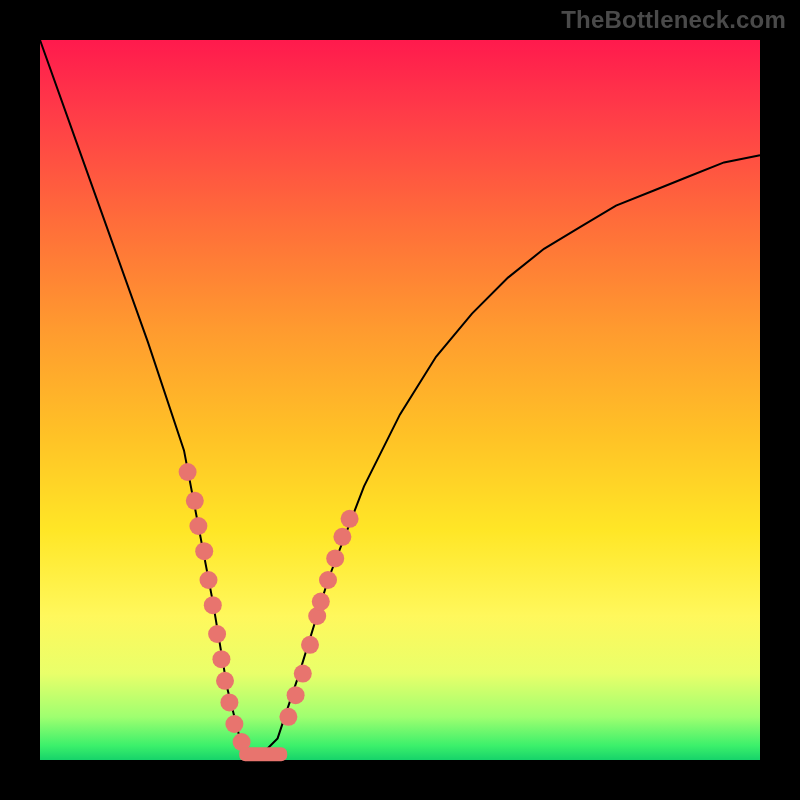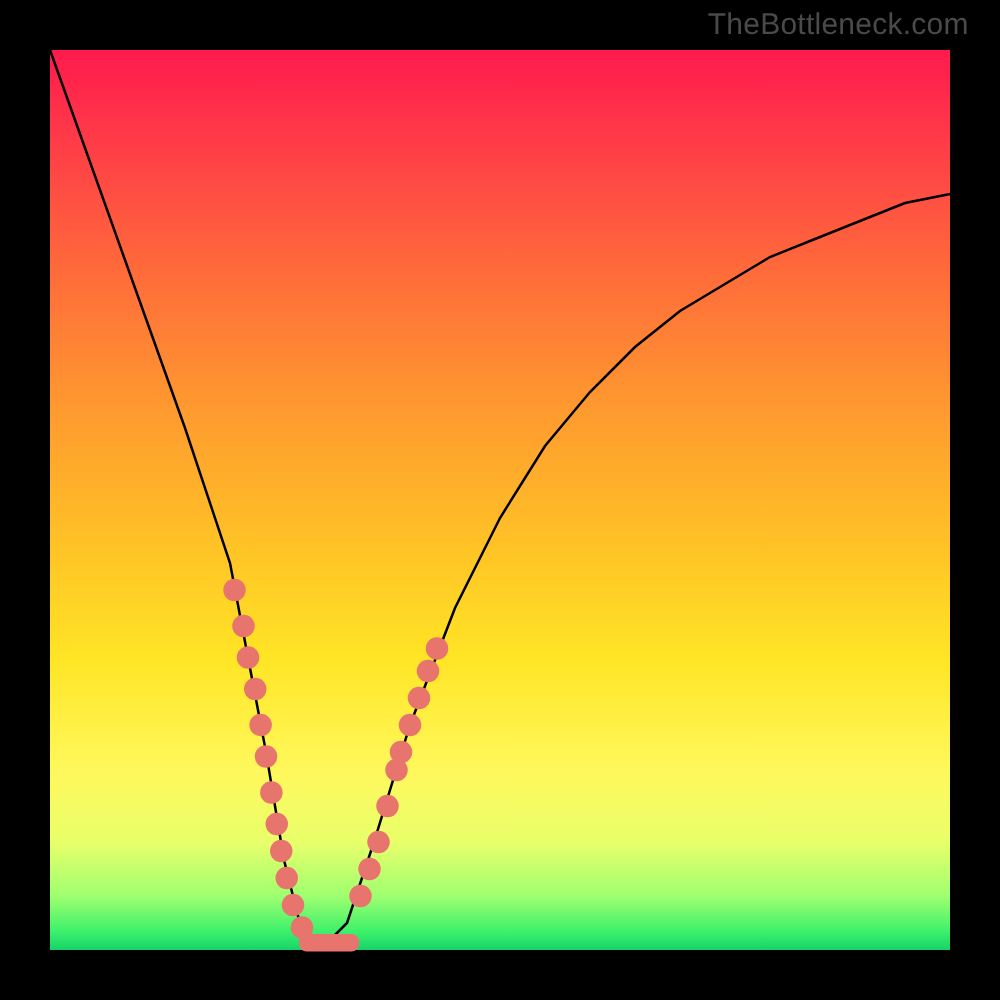--- a/index.html
+++ b/index.html
@@ -34,24 +34,24 @@
       #ffe626 68%,
       #fff85c 80%,
       #e9ff6a 88%,
       #9fff70 94%,
       #3cf06b 98%,
       #16d36a 100%);
   }
   .watermark {
     position: absolute;
     top: 6px;
-    right: 25px;
+    right: 14px;
     color: #4a4a4a;
     font-size: 24px;
-    font-weight: 400;
+    font-weight: 700;
     letter-spacing: 0.2px;
     user-select: none;
   }
   svg.curve-layer {
     position: absolute;
     left: 0;
     top: 0;
     width: 720px;
     height: 720px;
     overflow: visible;

